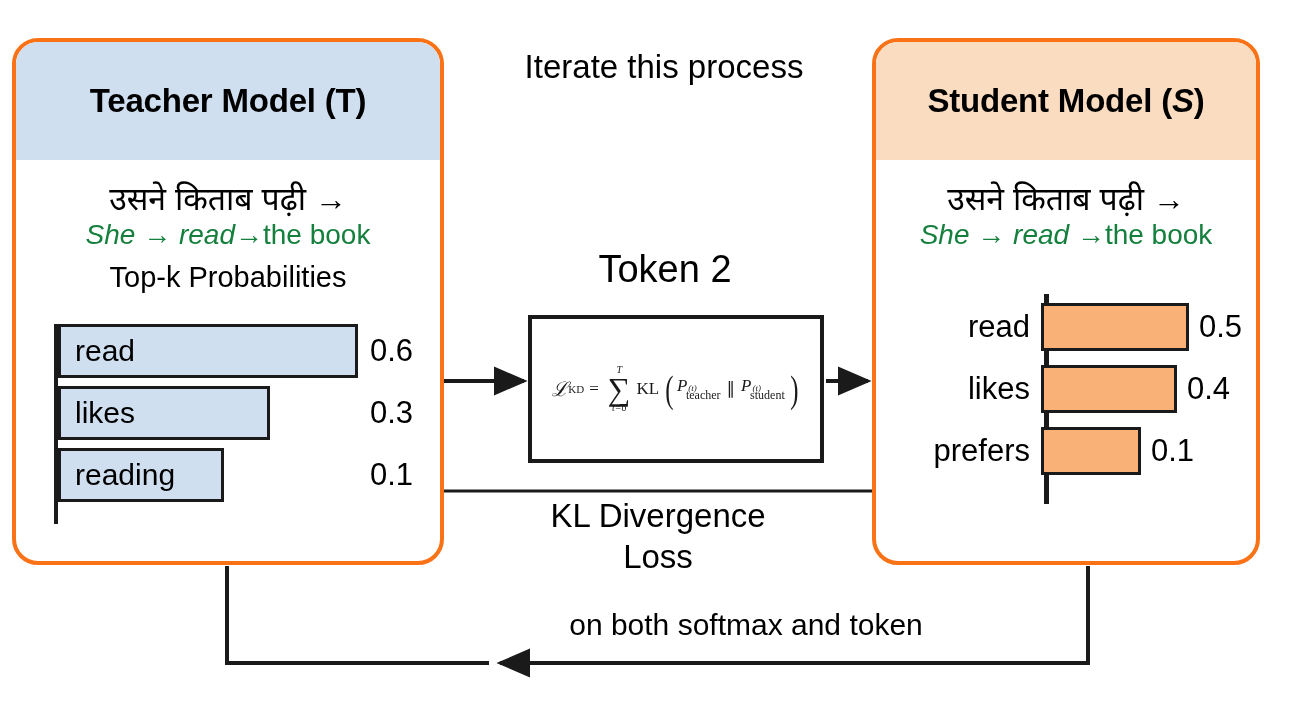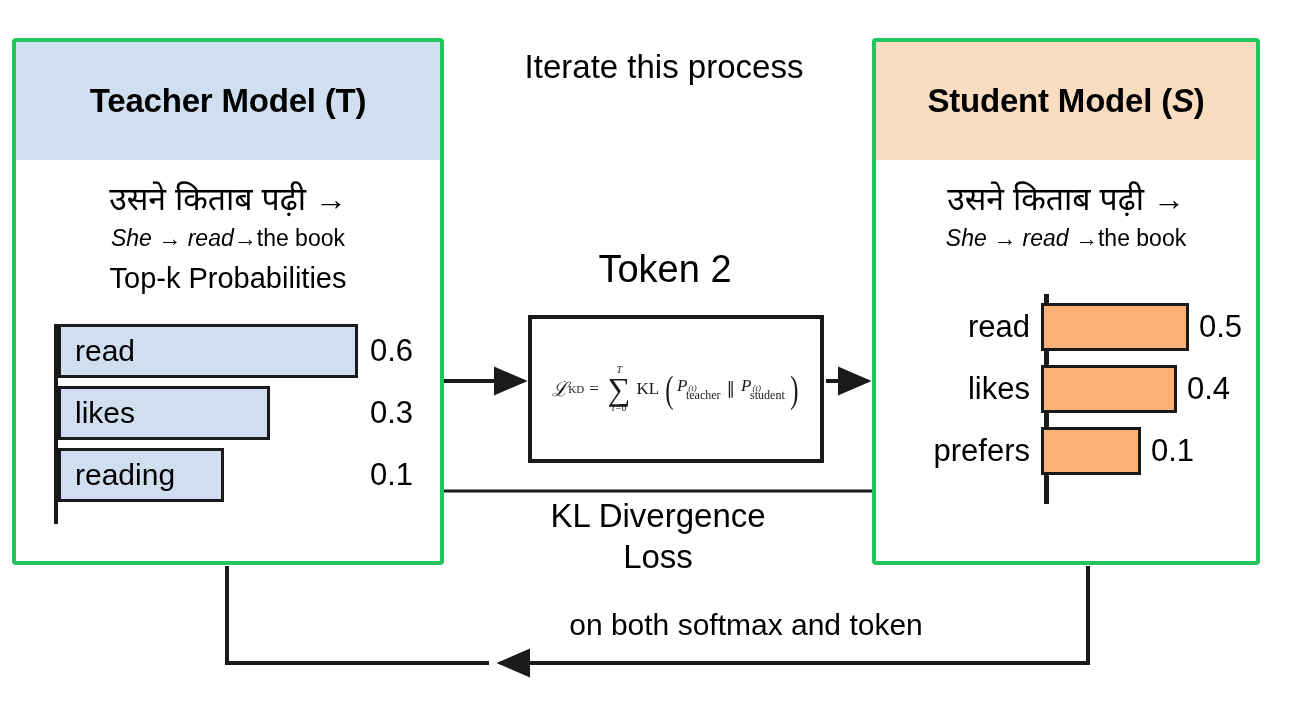--- a/index.html
+++ b/index.html
@@ -15,22 +15,22 @@
     width: 1316px;
     height: 721px;
     background: #ffffff;
     overflow: hidden;
   }
   .abs { position: absolute; }
 
   
   .panel {
     position: absolute;
-    border: 4px solid #22c55e;
-    border-radius: 4px;
+    border: 4px solid #f97316;
+    border-radius: 26px;
     background: #ffffff;
     overflow: hidden;
     box-sizing: border-box;
   }
   .panel-header {
     height: 118px;
     display: flex;
     align-items: center;
     justify-content: center;
     font-weight: bold;
@@ -52,23 +52,22 @@
   .devanagari {
     text-align: center;
     font-size: 32px;
     color: #000;
     margin-top: 16px;
     font-family: "Liberation Sans", "DejaVu Sans", sans-serif;
     white-space: nowrap;
   }
   .gloss {
     text-align: center;
-    font-size: 23px;
-    color: #000000;
-    margin-top: 6px;
+    font-size: 28px;
+    color: #15803d;
     white-space: nowrap;
   }
   .gloss .it { font-style: italic; }
   .topk-title {
     text-align: center;
     font-size: 29px;
     color: #000;
     margin-top: 10px;
   }
 

